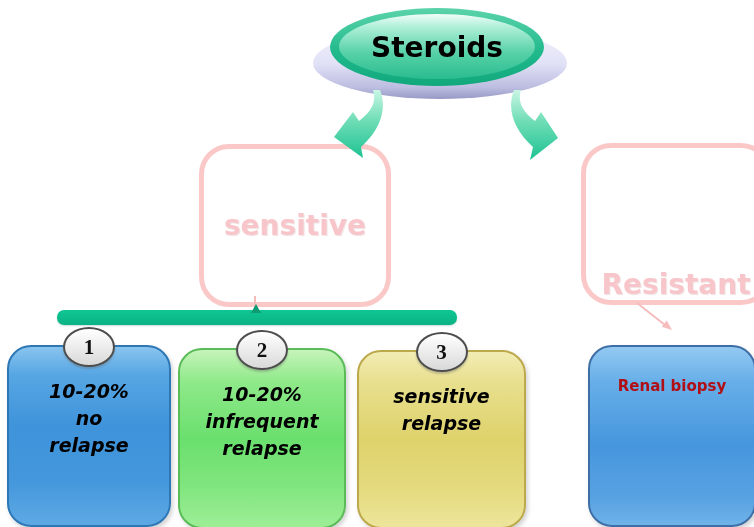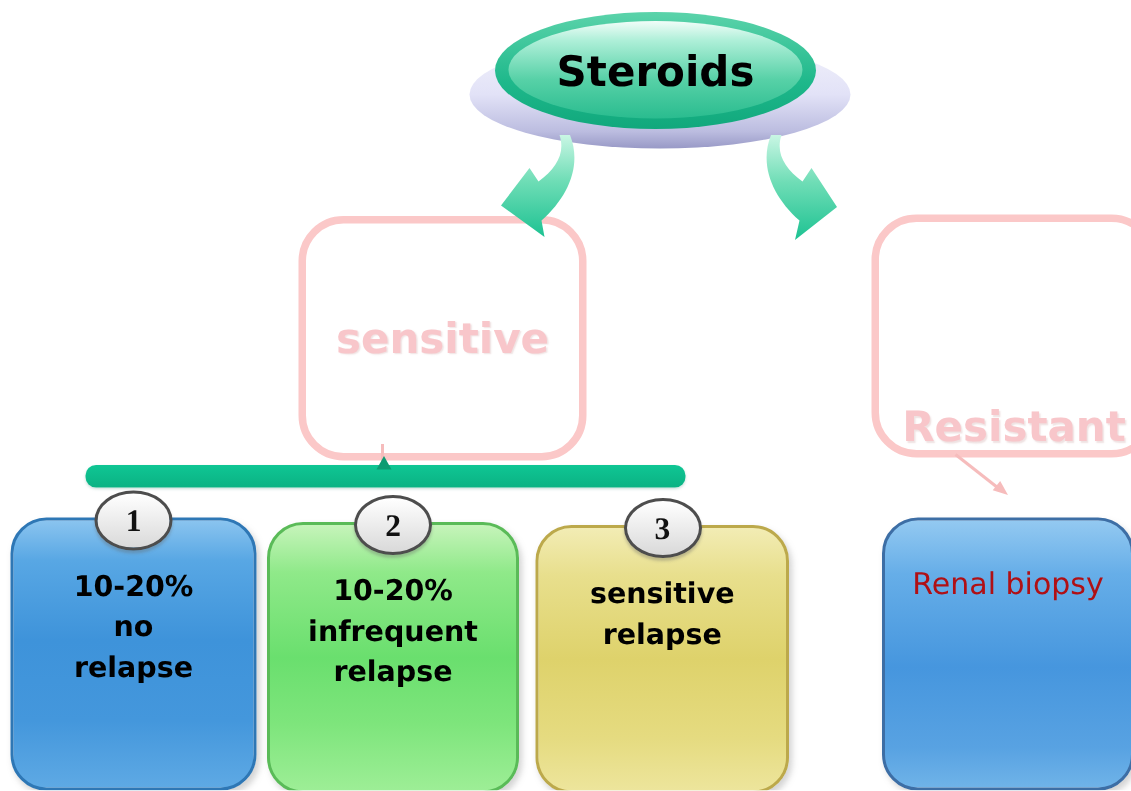--- a/index.html
+++ b/index.html
@@ -44,34 +44,34 @@
     position:absolute;left:57px;top:310px;width:400px;height:15px;border-radius:7px;
     background:linear-gradient(180deg,#0FC694 0%,#0BB283 100%);
     box-shadow:0 1px 2px rgba(120,170,160,0.4);z-index:2;
   }
   
   .outcome{
     position:absolute;border-radius:24px;z-index:4;text-align:center;
     font-weight:bold;font-size:19px;line-height:27px;color:#000;
     box-shadow:2px 3px 4px rgba(130,130,130,0.35);
   }
-  .outcome .txt{padding-top:31px;}
+  .outcome .txt{padding-top:31px;font-style:italic;}
   .o1{left:7px;top:345px;width:160px;height:178px;border:2px solid #2E77B5;
       background:linear-gradient(180deg,#8AC4EF 0%,#58A7E4 15%,#3E93DA 45%,#4497DC 75%,#5EA9E4 100%);}
   .o2{left:178px;top:348px;width:164px;height:177px;border:2px solid #5ABB58;
       background:linear-gradient(180deg,#C6F4BA 0%,#8FE989 18%,#6ADF6E 50%,#7EE57C 75%,#9DEE96 100%);}
   .o3{left:357px;top:350px;width:165px;height:175px;border:2px solid #BCA94B;
       background:linear-gradient(180deg,#F2ECB4 0%,#E8DF8D 18%,#DED26B 50%,#E5DB80 80%,#EDE59C 100%);}
   .action-box{
     position:absolute;left:588px;top:345px;width:164px;height:178px;border-radius:24px;
     border:2px solid #3D6EA5;z-index:4;text-align:center;
     background:linear-gradient(180deg,#93C9F1 0%,#66AEE8 20%,#4696DE 55%,#58A2E2 85%,#6FB3E8 100%);
     box-shadow:2px 3px 4px rgba(130,130,130,0.35);
   }
-  .action-box .txt{padding-top:30px;font-weight:normal;font-size:20px;color:#B01015;}
+  .action-box .txt{padding-top:30px;font-weight:bold;font-size:15px;color:#B01015;}
   
   .num-circle{
     position:absolute;left:50%;margin-left:-26px;top:-20px;width:52px;height:40px;
     border-radius:50%;border:2px solid #4D4D4D;box-sizing:border-box;
     background:linear-gradient(180deg,#FFFFFF 0%,#F0F0F0 40%,#D9D9D9 100%);
     display:flex;align-items:center;justify-content:center;
     font-family:"Liberation Serif","DejaVu Serif",serif;font-weight:bold;font-size:21px;color:#111;
     box-shadow:0 2px 2px rgba(100,100,100,0.35);z-index:5;
   }
 </style>

